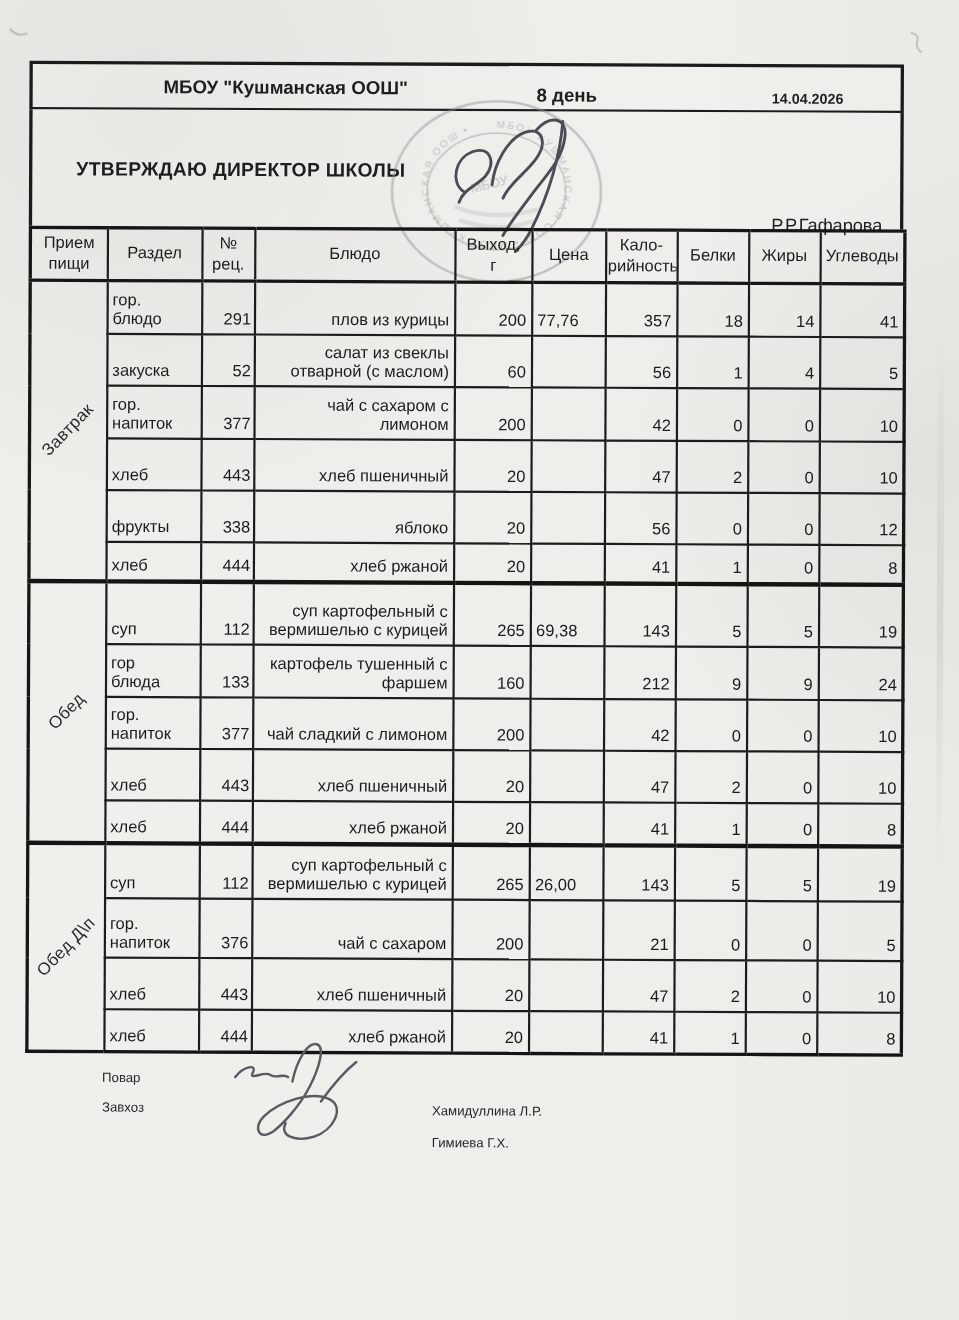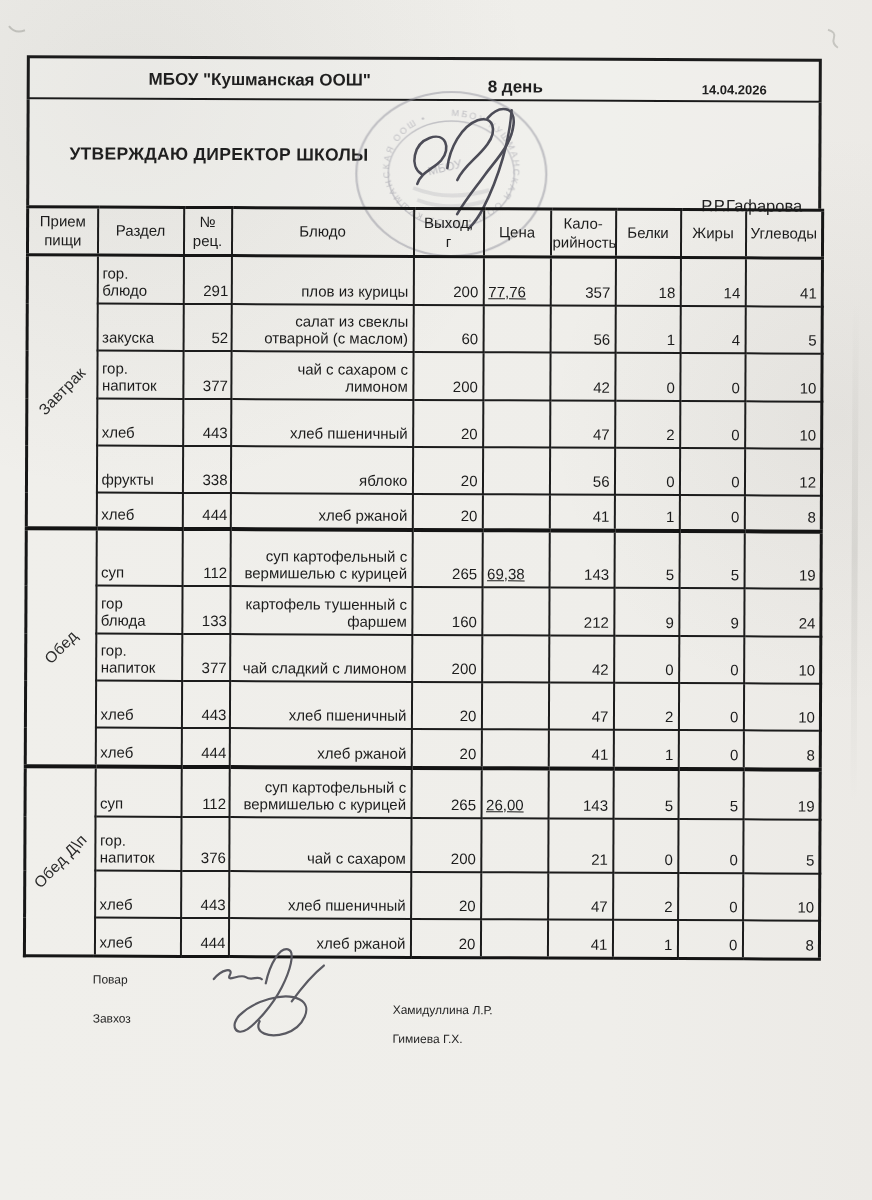--- a/index.html
+++ b/index.html
@@ -62,26 +62,26 @@
   }
   tbody td{vertical-align:bottom;line-height:1.12;}
   tr.section-start td{border-top:4px solid #141414;}
   tbody tr:last-child td{border-bottom:3.5px solid #141414;}
   td.meal{vertical-align:middle;text-align:center;padding:0;}
   td.meal span{display:inline-block;transform:rotate(-46deg);font-size:15.5px;color:#2b2b2b;white-space:nowrap;letter-spacing:0.3px;}
   td.razdel{white-space:pre-line;}
   td.num{text-align:right;padding-right:2px;margin-left:36px;}
   td.dish{text-align:right;}
   td.rnum{text-align:right;padding-right:4px;}
-  td.price{text-align:left;padding-right:23px;text-decoration:underline;}
+  td.price{text-align:center;padding-right:23px;}
 
   
   .foot{position:absolute;font-size:12px;color:#262626;}
   #cook-label{left:95px;top:974px;}
-  #steward-label{left:95px;top:1001px;margin-top:12px;}
+  #steward-label{left:95px;top:1001px;}
   #cook-name{left:395px;top:1032px;}
   #steward-name{left:395px;top:1003px;}
   #cook-sign{position:absolute;left:198px;top:944px;width:150px;height:105px;}
 
   .artifact{position:absolute;pointer-events:none;}
 </style>
 </head>
 <body>
 
 <div id="scan">

